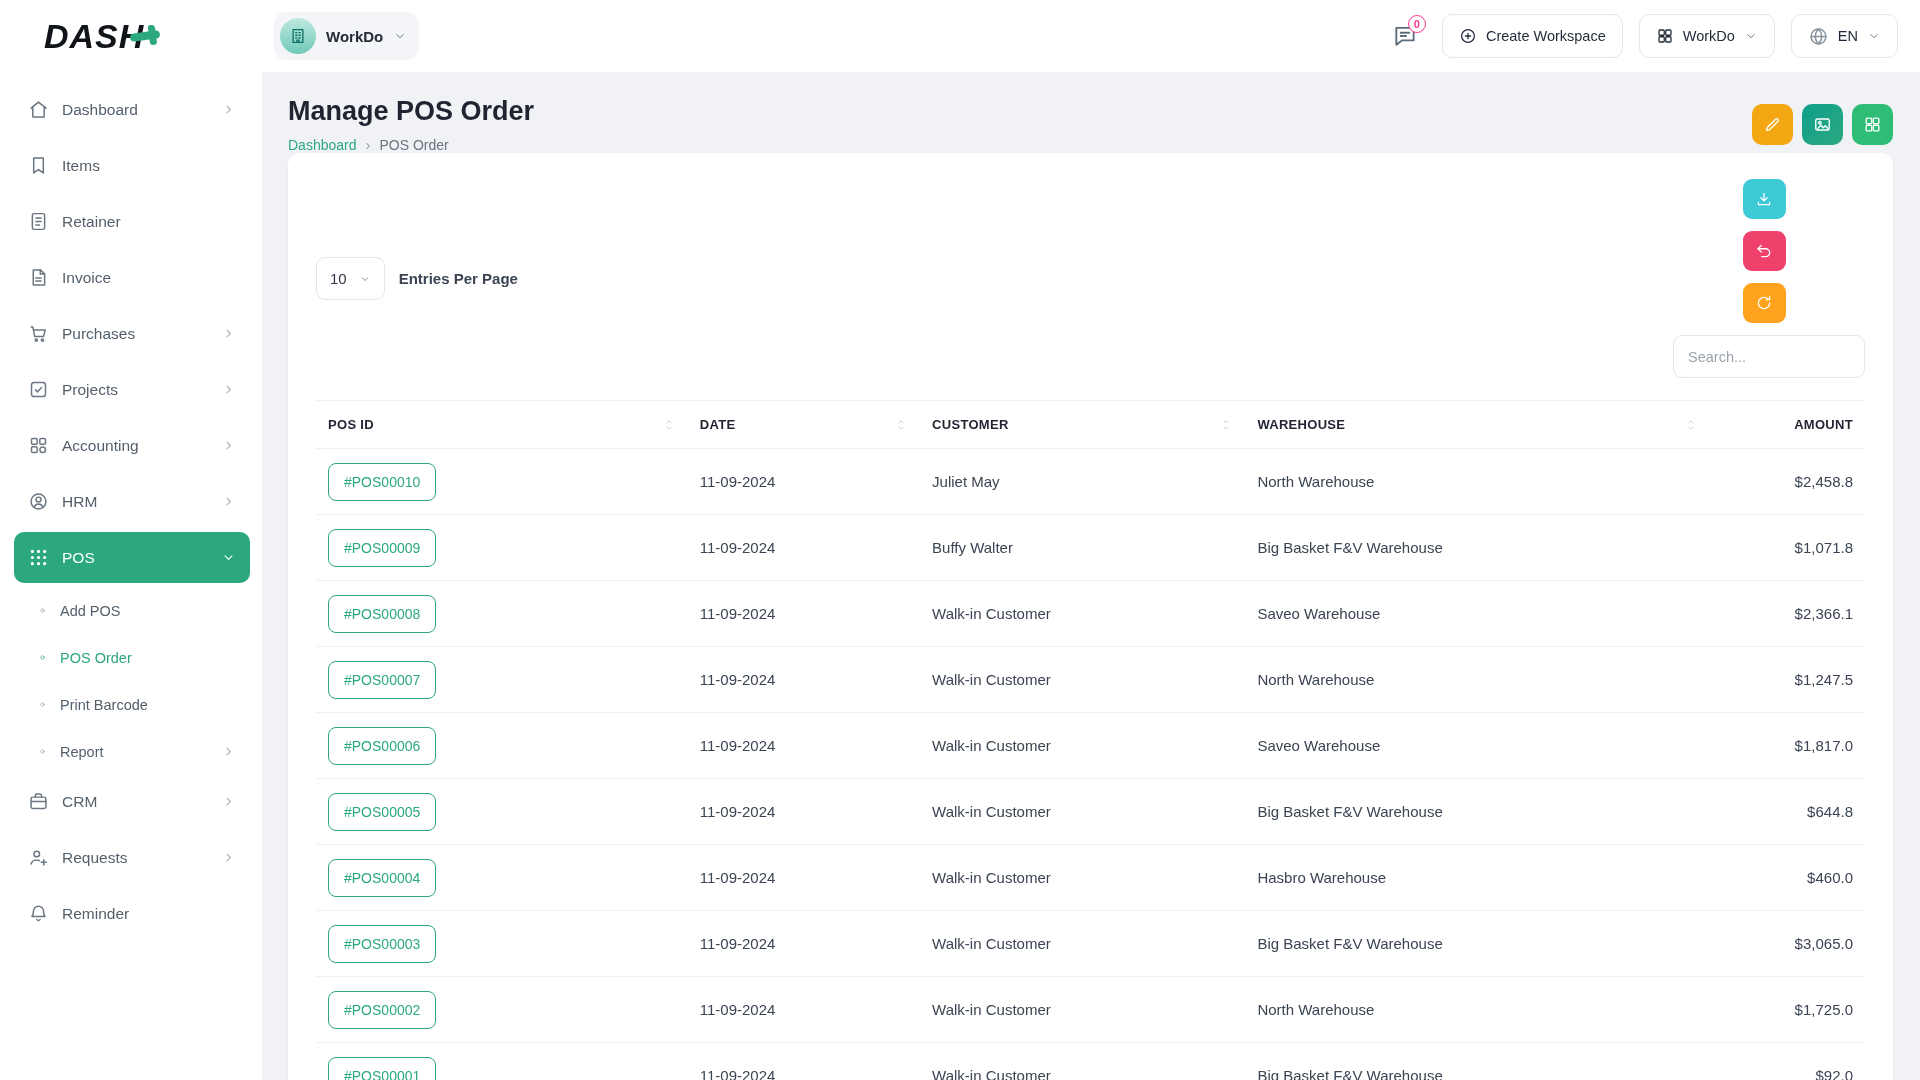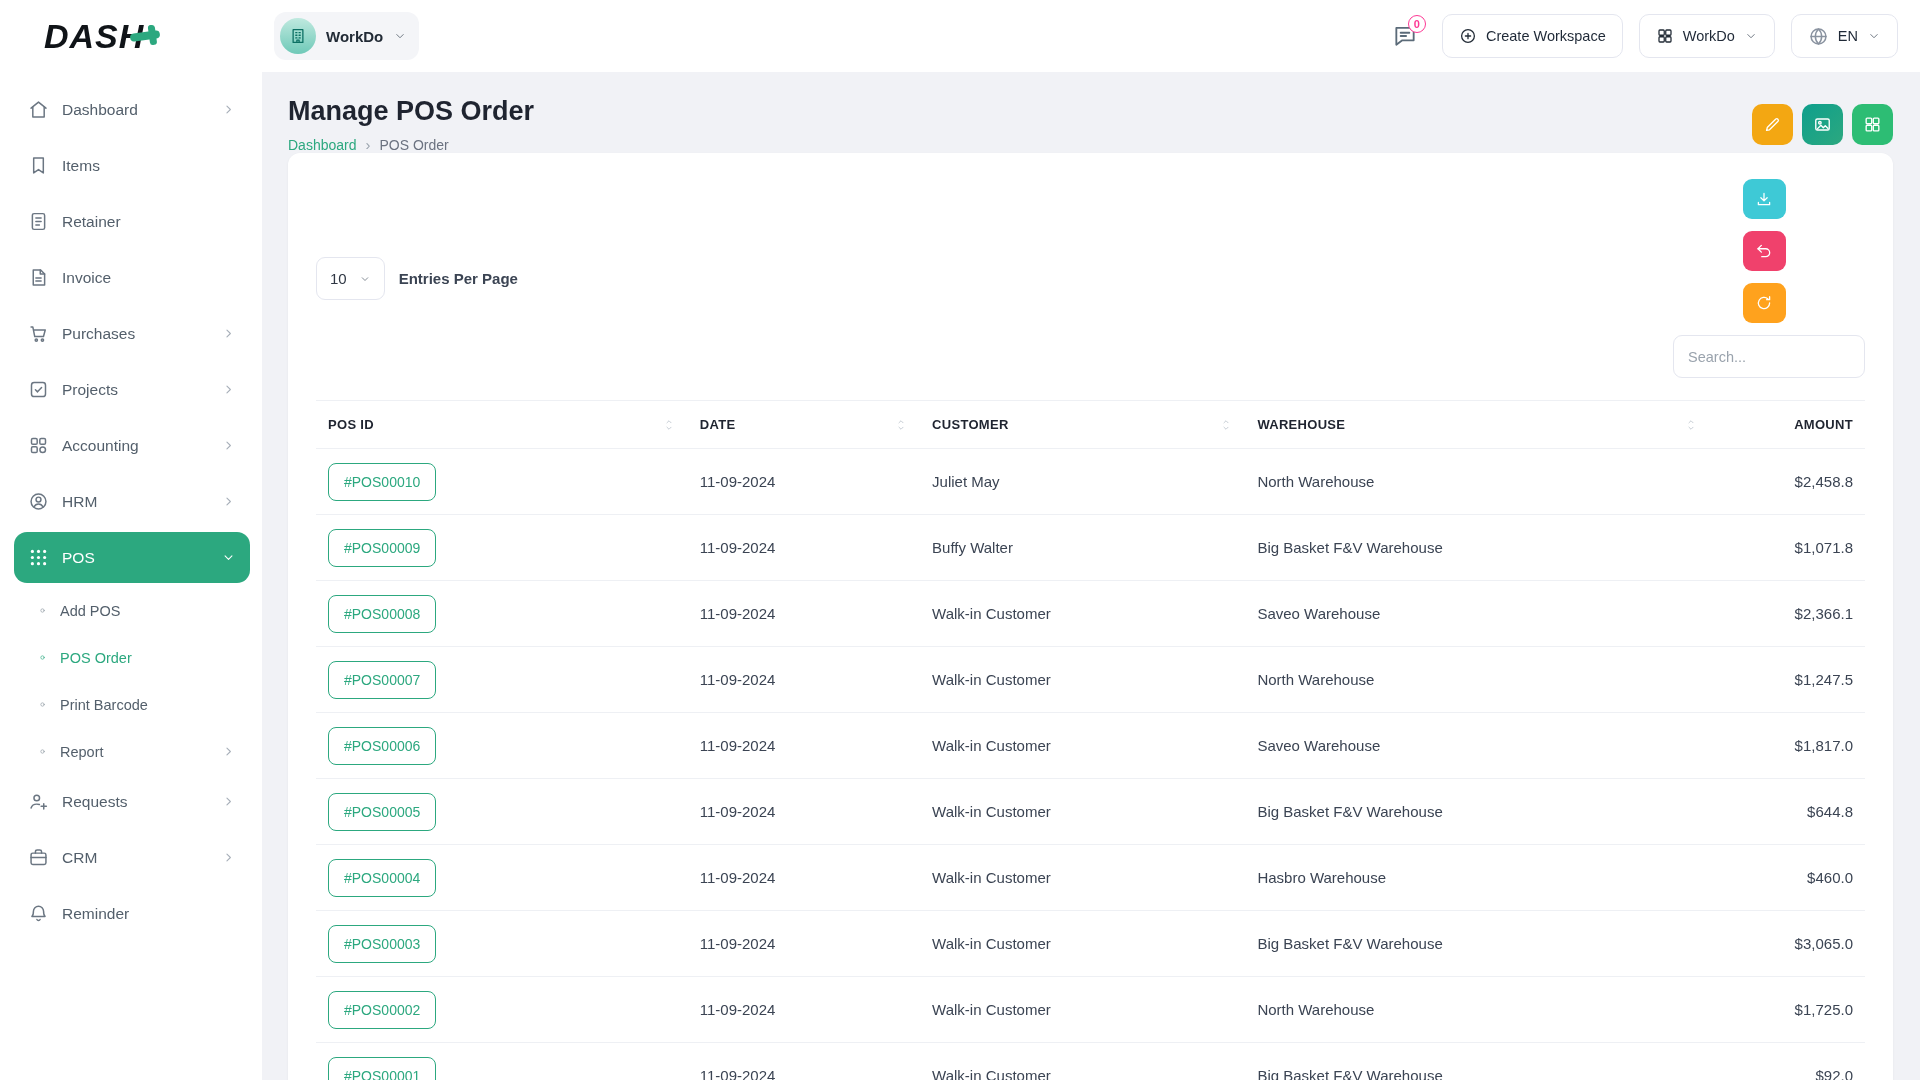--- a/index.html
+++ b/index.html
@@ -35,21 +35,21 @@
   .p-ic { width:18px; height:18px; color:#222b36; }
   .globe { width:21px; height:21px; color:#8a93a0; }
 
   
   .body-row { display:flex; height:1052px; }
   .sidebar { width:262px; background:#fff; padding:12px 12px 12px 14px; overflow:hidden; }
   .side-item { display:flex; align-items:center; gap:13px; height:51px; padding:0 14px; border-radius:10px; color:#535f6b; font-size:15.5px; font-weight:500; margin-bottom:5px; }
   .s-icon { width:21px; height:21px; color:#6b7682; }
   .s-label { white-space:nowrap; }
   .s-chev { width:15px; height:15px; margin-left:auto; color:#a6aeb8; }
-  .side-item.active { background:#2ca87f; color:#fff;border-radius:13px; }
+  .side-item.active { background:#2ca87f; color:#fff; }
   .side-item.active .s-icon, .side-item.active .s-chev { color:#fff; }
   .side-item.sub { height:45px; padding-left:24px; font-size:14.5px; margin-bottom:2px; }
   .side-item.sub .s-icon { width:9px; height:9px; color:#8b959f; }
   .side-item.sub.current { color:#2ca87f; }
   .side-item.sub.current .s-icon { color:#2ca87f; }
 
   .main { flex:1; padding:24px 27px 0 26px; overflow:hidden; }
   .page-head { display:flex; justify-content:space-between; align-items:flex-start; }
   h1 { font-size:27px; font-weight:700; color:#1f2430; margin-bottom:9px; }
   .breadcrumb { display:flex; align-items:center; gap:9px; font-size:14px; }
@@ -353,42 +353,42 @@
           <span class="s-chev ic" data-interactable="false">
             <svg viewBox="0 0 24 24" fill="none" stroke="currentColor" stroke-width="1.7" stroke-linecap="round" stroke-linejoin="round">
               <path d="M9.5 6.5 15 12l-5.5 5.5"></path>
             </svg>
           </span>
         </div>
 
         <div class="side-item" data-interactable="true">
           <span class="s-icon ic" data-interactable="false">
             <svg viewBox="0 0 24 24" fill="none" stroke="currentColor" stroke-width="1.7" stroke-linecap="round" stroke-linejoin="round">
+              <rect x="3.5" y="7" width="17" height="13" rx="2"></rect>
+              <path d="M8.5 7V5.5a2 2 0 0 1 2-2h3a2 2 0 0 1 2 2V7"></path>
+              <path d="M3.5 12h17"></path>
+            </svg>
+          </span>
+          <span class="s-label" data-interactable="false">CRM</span>
+          <span class="s-chev ic" data-interactable="false">
+            <svg viewBox="0 0 24 24" fill="none" stroke="currentColor" stroke-width="1.7" stroke-linecap="round" stroke-linejoin="round">
+              <path d="M9.5 6.5 15 12l-5.5 5.5"></path>
+            </svg>
+          </span>
+        </div>
+
+        <div class="side-item" data-interactable="true">
+          <span class="s-icon ic" data-interactable="false">
+            <svg viewBox="0 0 24 24" fill="none" stroke="currentColor" stroke-width="1.7" stroke-linecap="round" stroke-linejoin="round">
               <circle cx="10" cy="8" r="3.2"></circle>
               <path d="M3.5 19.5c.9-3 3.2-4.5 6.5-4.5 1.1 0 2.1.2 3 .5"></path>
               <path d="M18 14.5v6M15 17.5h6"></path>
             </svg>
           </span>
           <span class="s-label" data-interactable="false">Requests</span>
-          <span class="s-chev ic" data-interactable="false">
-            <svg viewBox="0 0 24 24" fill="none" stroke="currentColor" stroke-width="1.7" stroke-linecap="round" stroke-linejoin="round">
-              <path d="M9.5 6.5 15 12l-5.5 5.5"></path>
-            </svg>
-          </span>
-        </div>
-
-        <div class="side-item" data-interactable="true">
-          <span class="s-icon ic" data-interactable="false">
-            <svg viewBox="0 0 24 24" fill="none" stroke="currentColor" stroke-width="1.7" stroke-linecap="round" stroke-linejoin="round">
-              <rect x="3.5" y="7" width="17" height="13" rx="2"></rect>
-              <path d="M8.5 7V5.5a2 2 0 0 1 2-2h3a2 2 0 0 1 2 2V7"></path>
-              <path d="M3.5 12h17"></path>
-            </svg>
-          </span>
-          <span class="s-label" data-interactable="false">CRM</span>
           <span class="s-chev ic" data-interactable="false">
             <svg viewBox="0 0 24 24" fill="none" stroke="currentColor" stroke-width="1.7" stroke-linecap="round" stroke-linejoin="round">
               <path d="M9.5 6.5 15 12l-5.5 5.5"></path>
             </svg>
           </span>
         </div>
 
         <div class="side-item" data-interactable="true">
           <span class="s-icon ic" data-interactable="false">
             <svg viewBox="0 0 24 24" fill="none" stroke="currentColor" stroke-width="1.7" stroke-linecap="round" stroke-linejoin="round">

